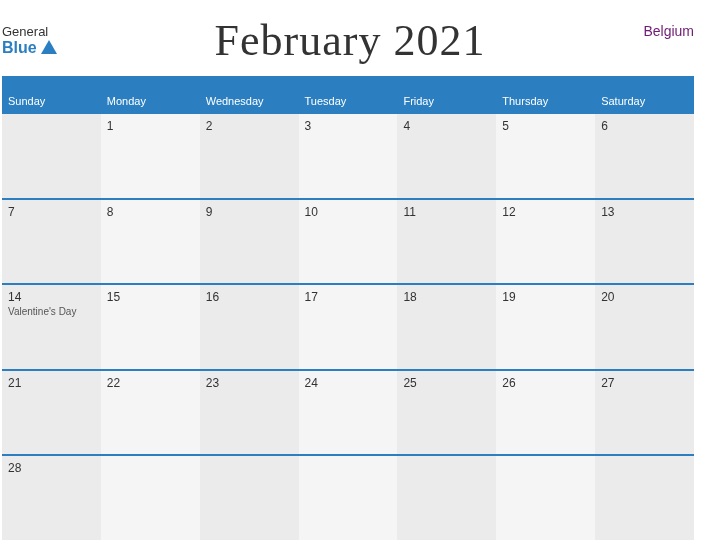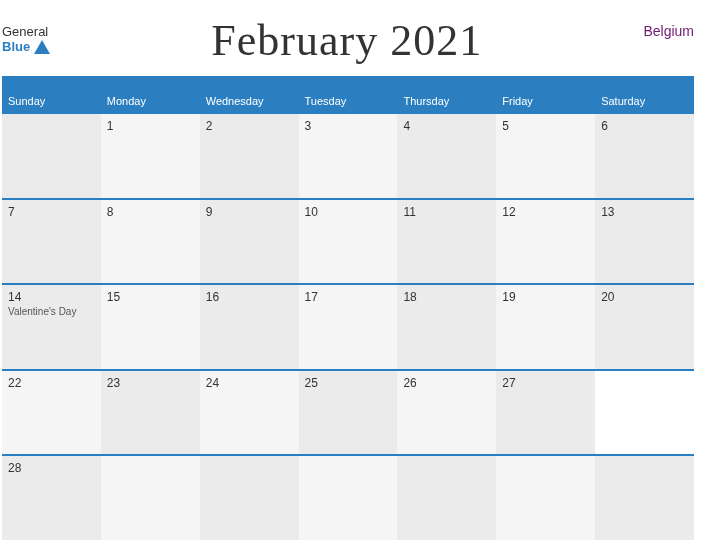--- a/index.html
+++ b/index.html
@@ -33,21 +33,21 @@
       gap: 4px;
     }
 
     .logo-text-general {
       font-size: 13px;
       color: #333;
       font-weight: normal;
     }
 
     .logo-text-blue {
-      font-size: 13px;
+      font-size: 16px;
       color: #2b7fc1;
       font-weight: bold;
     }
 
     .logo-triangle {
       width: 0;
       height: 0;
       border-left: 8px solid transparent;
       border-right: 8px solid transparent;
       border-bottom: 14px solid #2b7fc1;
@@ -159,22 +159,22 @@
     <div class="country-label">Belgium</div>
   </div>
 
   <div class="calendar-grid">
 
     <div class="day-headers">
       <div class="day-header">Sunday</div>
       <div class="day-header">Monday</div>
       <div class="day-header">Wednesday</div>
       <div class="day-header">Tuesday</div>
+      <div class="day-header">Friday</div>
       <div class="day-header">Thursday</div>
-      <div class="day-header">Friday</div>
       <div class="day-header">Saturday</div>
     </div>
 
     <div class="weeks-container">
 
       <div class="week-row">
         <div class="day-cell col-0"></div>
         <div class="day-cell col-1">
             <span class="day-number">1</span>
           </div>
@@ -238,20 +238,23 @@
           </div>
         <div class="day-cell col-5">
             <span class="day-number">19</span>
           </div>
         <div class="day-cell col-6">
             <span class="day-number">20</span>
           </div>
       </div>
 
       <div class="week-row">
+        <div class="day-cell col-0">
+            <span class="day-number">21</span>
+          </div>
         <div class="day-cell col-1">
             <span class="day-number">22</span>
           </div>
         <div class="day-cell col-2">
             <span class="day-number">23</span>
           </div>
         <div class="day-cell col-3">
             <span class="day-number">24</span>
           </div>
         <div class="day-cell col-4">

